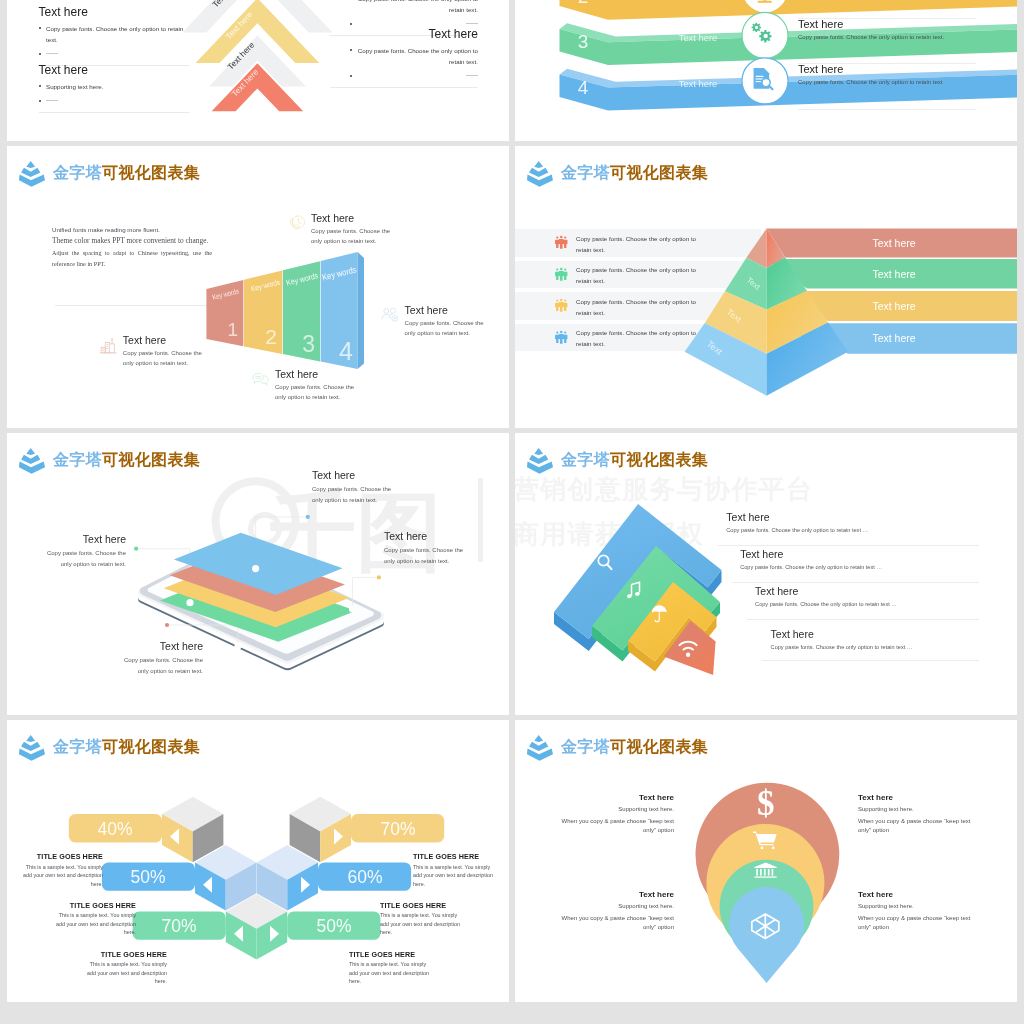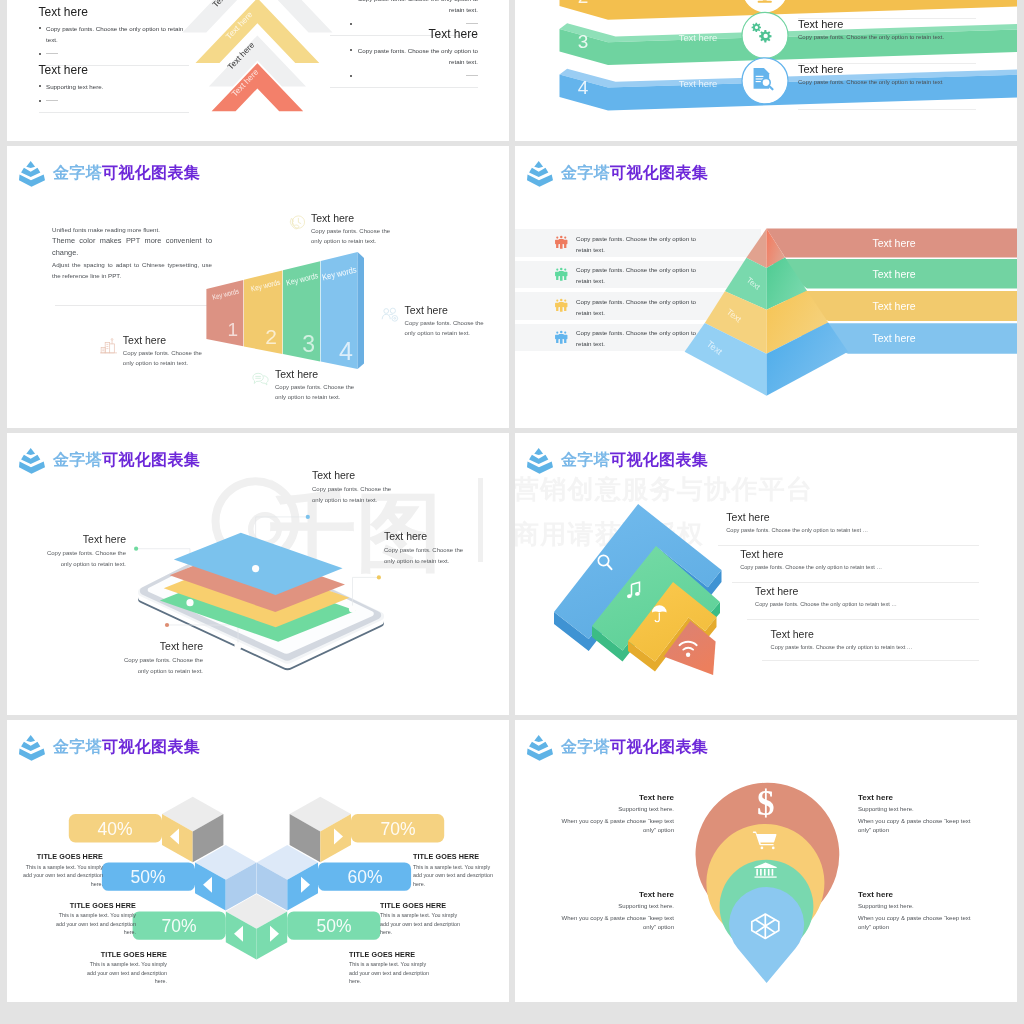--- a/index.html
+++ b/index.html
@@ -8,29 +8,29 @@
   .grid{position:absolute;left:7px;top:-141.5px;width:1010px;}
   .slide{position:absolute;width:502px;height:282px;background:#fff;overflow:hidden;}
   .c0{left:0}.c1{left:508px}
   .r0{top:0}.r1{top:287px}.r2{top:574px}.r3{top:861px}
 
   
   .hdr{position:absolute;left:12px;top:15px;display:flex;align-items:center;}
   .hdr .logo{width:26px;height:26px;margin-right:8px;display:block;line-height:0;}
   .hdr .ttl{font-size:16px;font-weight:bold;letter-spacing:0.35px;white-space:nowrap;}
   .hdr .ttl .a{color:#7ab8e8;}
-  .hdr .ttl .b{color:#6d28d9;}
+  .hdr .ttl .b{color:#a16207;}
 
   
   .fn-par{position:absolute;left:45px;top:78px;width:160px;
           color:#4a4e53;}
   .fn-par .p1{font-size:6.2px;line-height:11.8px;}
   .fn-par .p2{font-size:7.4px;line-height:11.8px;}
   .fn-par .p3{font-size:6.2px;line-height:11.2px;}
-  .fn-par .j{text-align:justify;text-align-last:left;}
+  .fn-par .j{text-align:justify;text-align-last:left;font-family:Liberation Serif, serif;}
   .fn-rule{position:absolute;left:48px;top:159.5px;width:159px;height:1px;background:#e9e9ea;}
   .fn-svg{position:absolute;left:0;top:0;}
   .callout{position:absolute;}
   .callout .ico{position:absolute;left:0;top:2px;width:19px;height:19px;}
   .callout .ct{position:absolute;left:24px;top:0;font-size:10.5px;color:#2c2c2c;white-space:nowrap;}
   .callout .cd{position:absolute;left:24px;top:14px;width:81px;font-size:6px;color:#55585c;line-height:1.78;}
 
   
   .wmk{position:absolute;left:143px;top:32px;line-height:0;}
   .dv-svg{position:absolute;left:0;top:0;}

